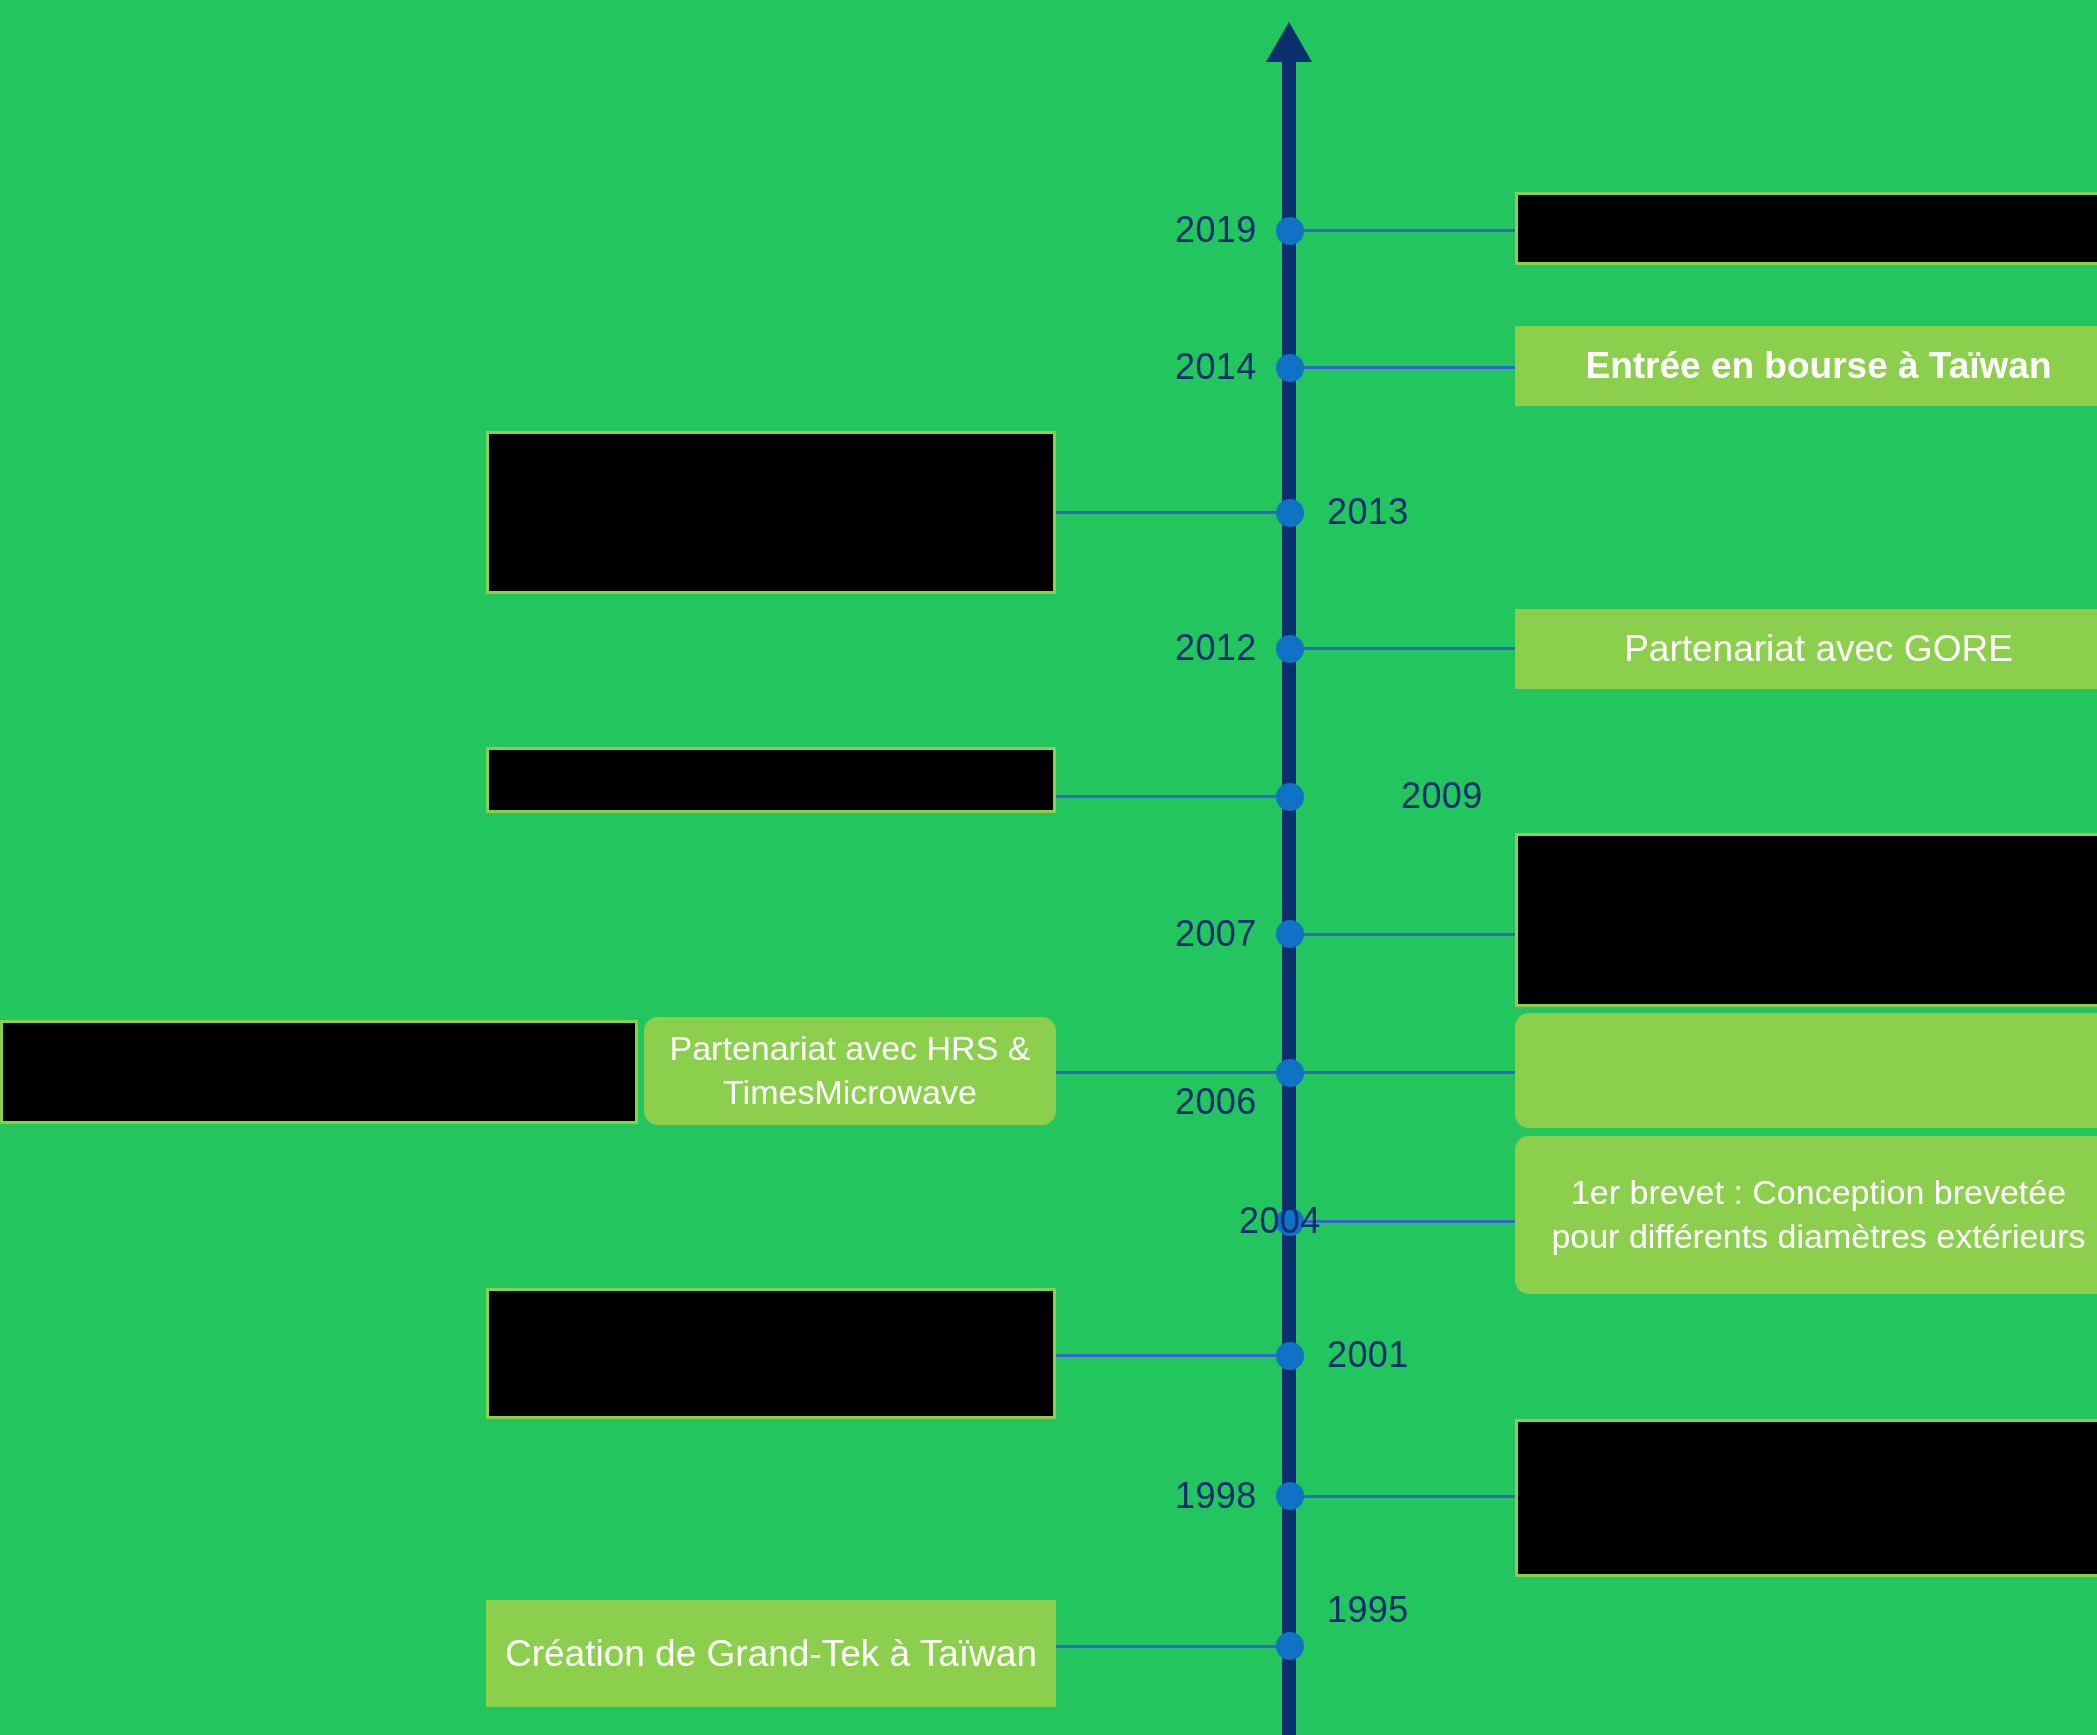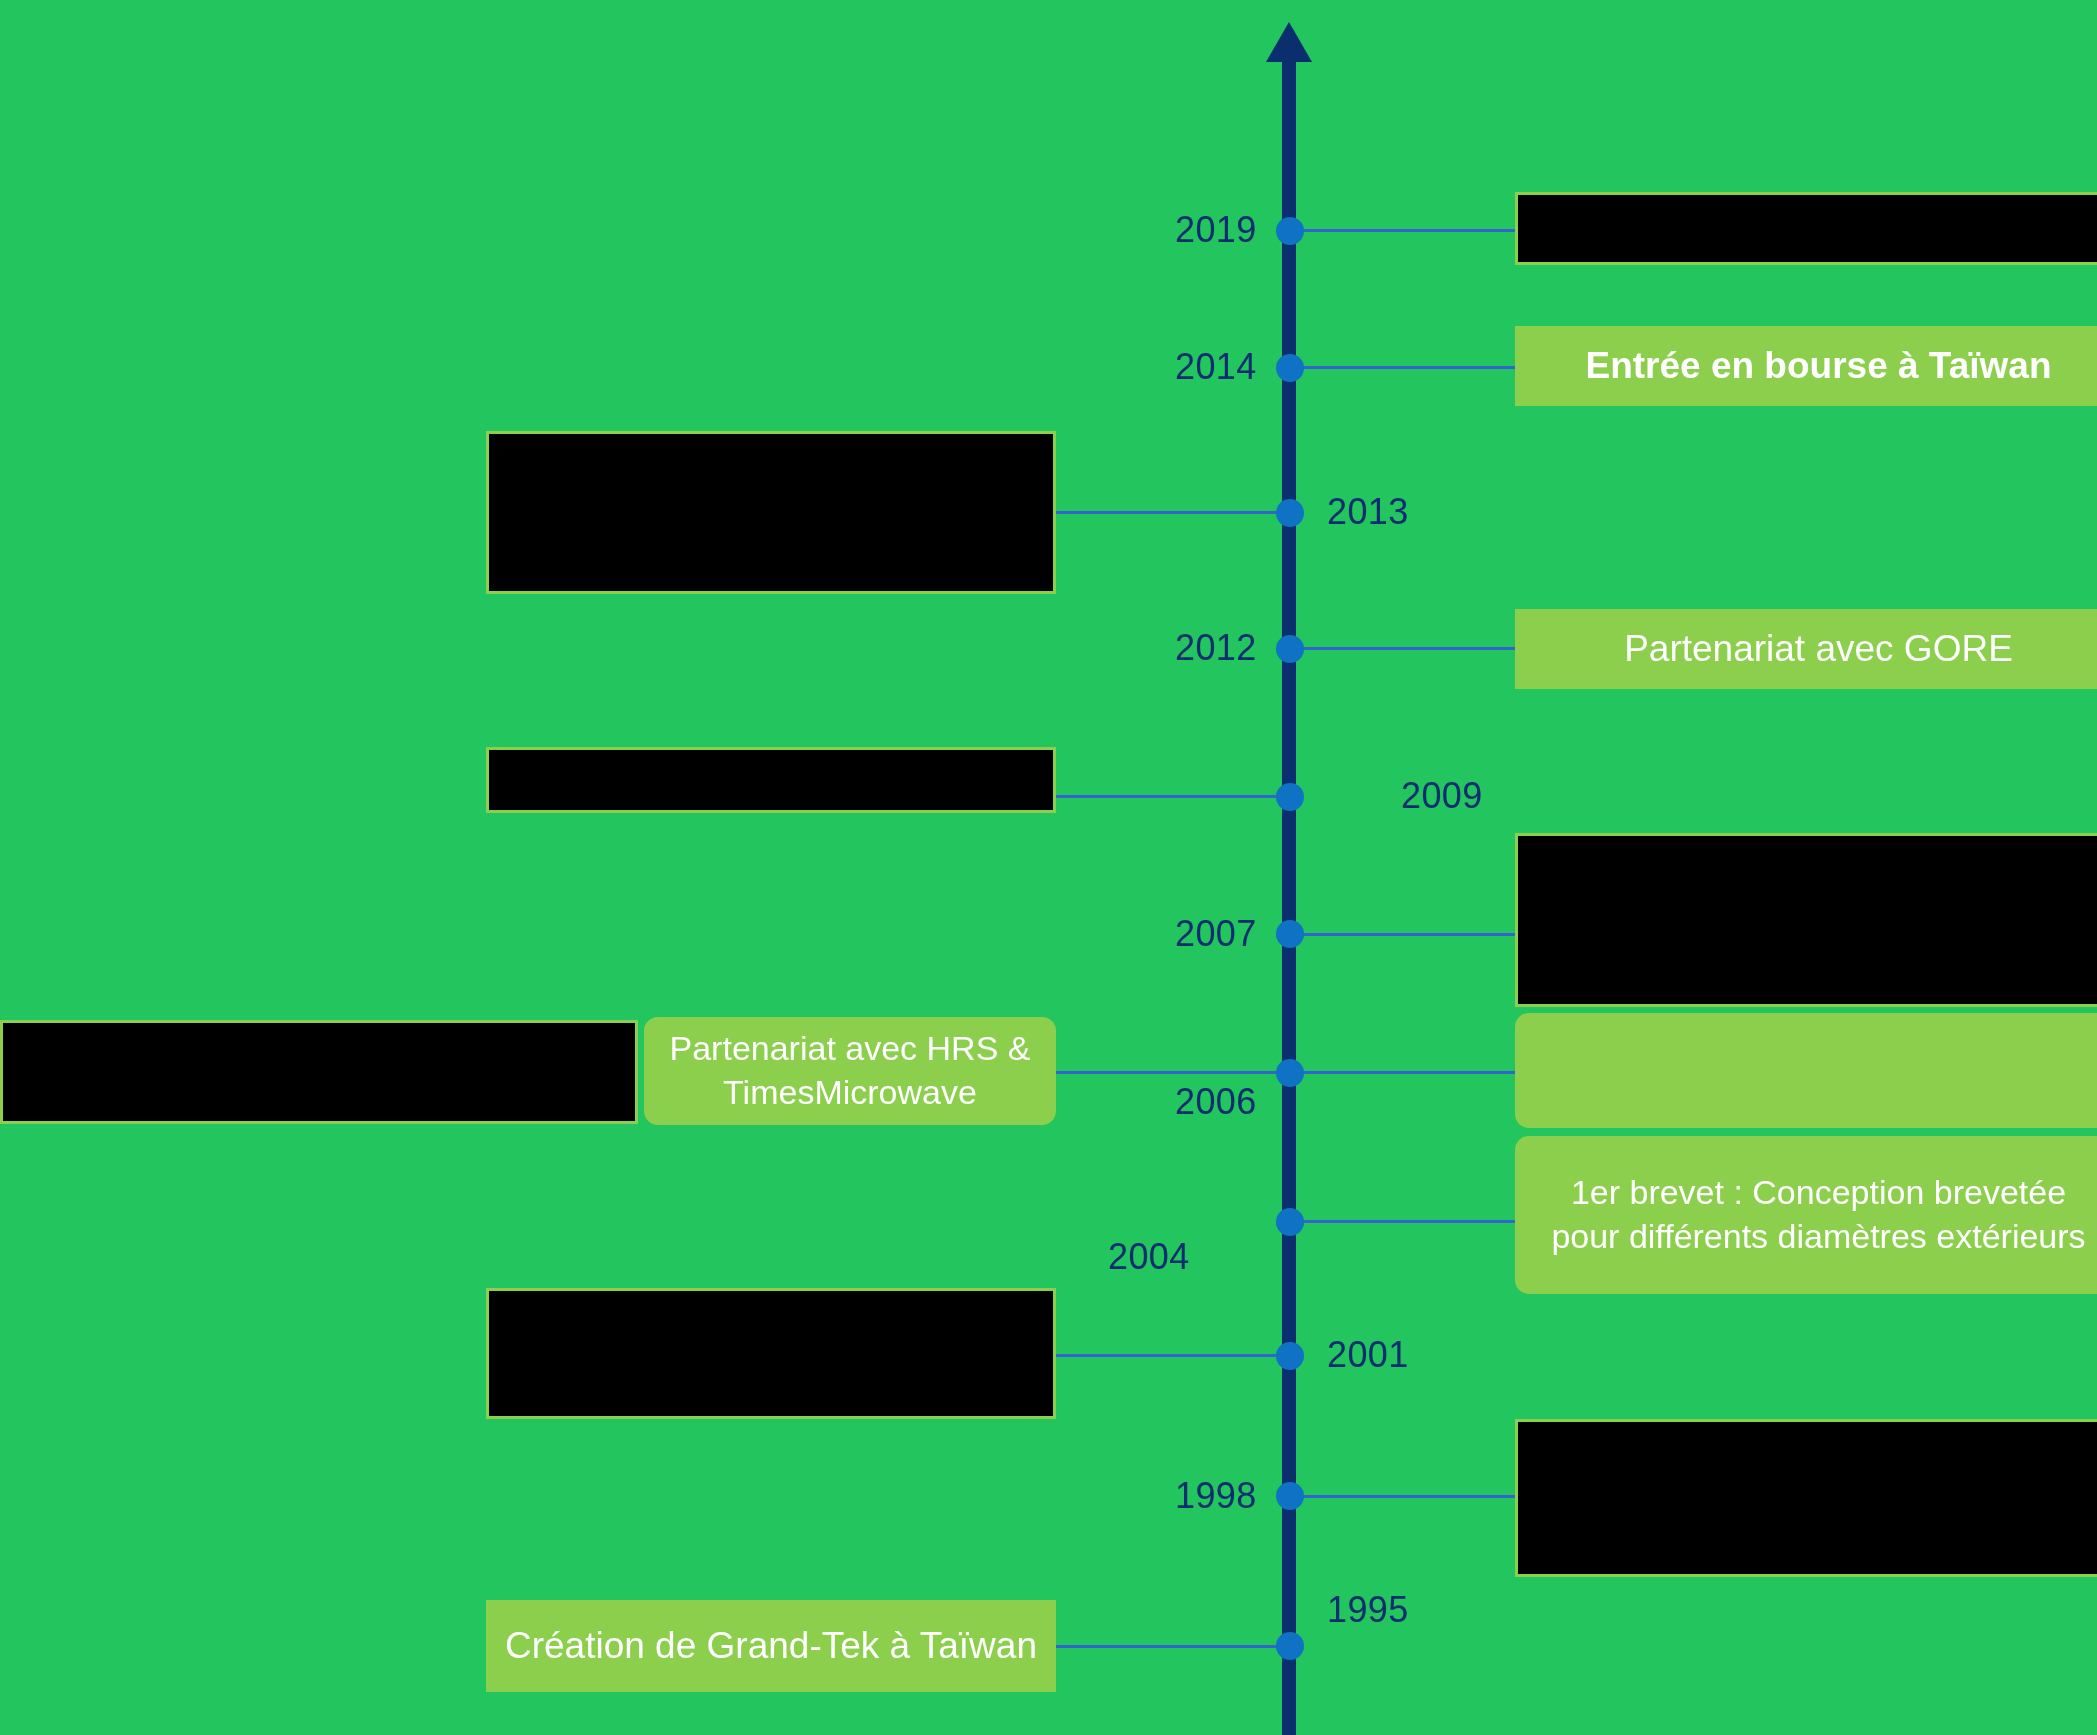--- a/index.html
+++ b/index.html
@@ -138,21 +138,21 @@
   </div>
   <div class="box filled s44" style="left:644px; top:1017px; width:412px; height:108px;">
     <span class="txt">Partenariat avec HRS &amp; TimesMicrowave</span>
   </div>
   <div class="box filled s44" style="left:1515px; top:1013px; width:607px; height:115px;">
     <span class="txt"><br></span>
   </div>
 
   <div class="connector" style="left:1296px; top:1220px; width:223px;"></div>
   <div class="node-dot" style="left:1276px; top:1208px;"></div>
-  <div class="year-label" style="left:1108px; top:1203px;margin-top:36px;">2004</div>
+  <div class="year-label" style="left:1239px; top:1203px;">2004</div>
   <div class="box filled s44" style="left:1515px; top:1136px; width:607px; height:158px;">
     <span class="txt"><span>1er brevet : Conception brevetée</span><br><span>pour différents diamètres extérieurs</span></span>
   </div>
 
   <div class="connector" style="left:1056px; top:1354px; width:228px;"></div>
   <div class="node-dot" style="left:1276px; top:1342px;"></div>
   <div class="year-label" style="left:1327px; top:1337px;">2001</div>
   <div class="box outlined s48" style="left:486px; top:1288px; width:570px; height:131px;">
     <span class="txt"></span>
   </div>
@@ -160,18 +160,18 @@
   <div class="connector" style="left:1296px; top:1495px; width:223px;"></div>
   <div class="node-dot" style="left:1276px; top:1482px;"></div>
   <div class="year-label" style="left:1175px; top:1478px;">1998</div>
   <div class="box outlined s48" style="left:1515px; top:1419px; width:607px; height:158px;">
     <span class="txt"></span>
   </div>
 
   <div class="connector" style="left:1054px; top:1645px; width:231px;"></div>
   <div class="node-dot" style="left:1276px; top:1632px;"></div>
   <div class="year-label" style="left:1327px; top:1592px;">1995</div>
-  <div class="box filled s48" style="left:486px; top:1600px; width:570px; height:92px;">
+  <div class="box filled s48" style="left:486px; top:1600px; width:570px; height:107px;">
     <span class="txt">Création de Grand-Tek à Taïwan</span>
   </div>
 
 </div>
 
 
 </body></html>

